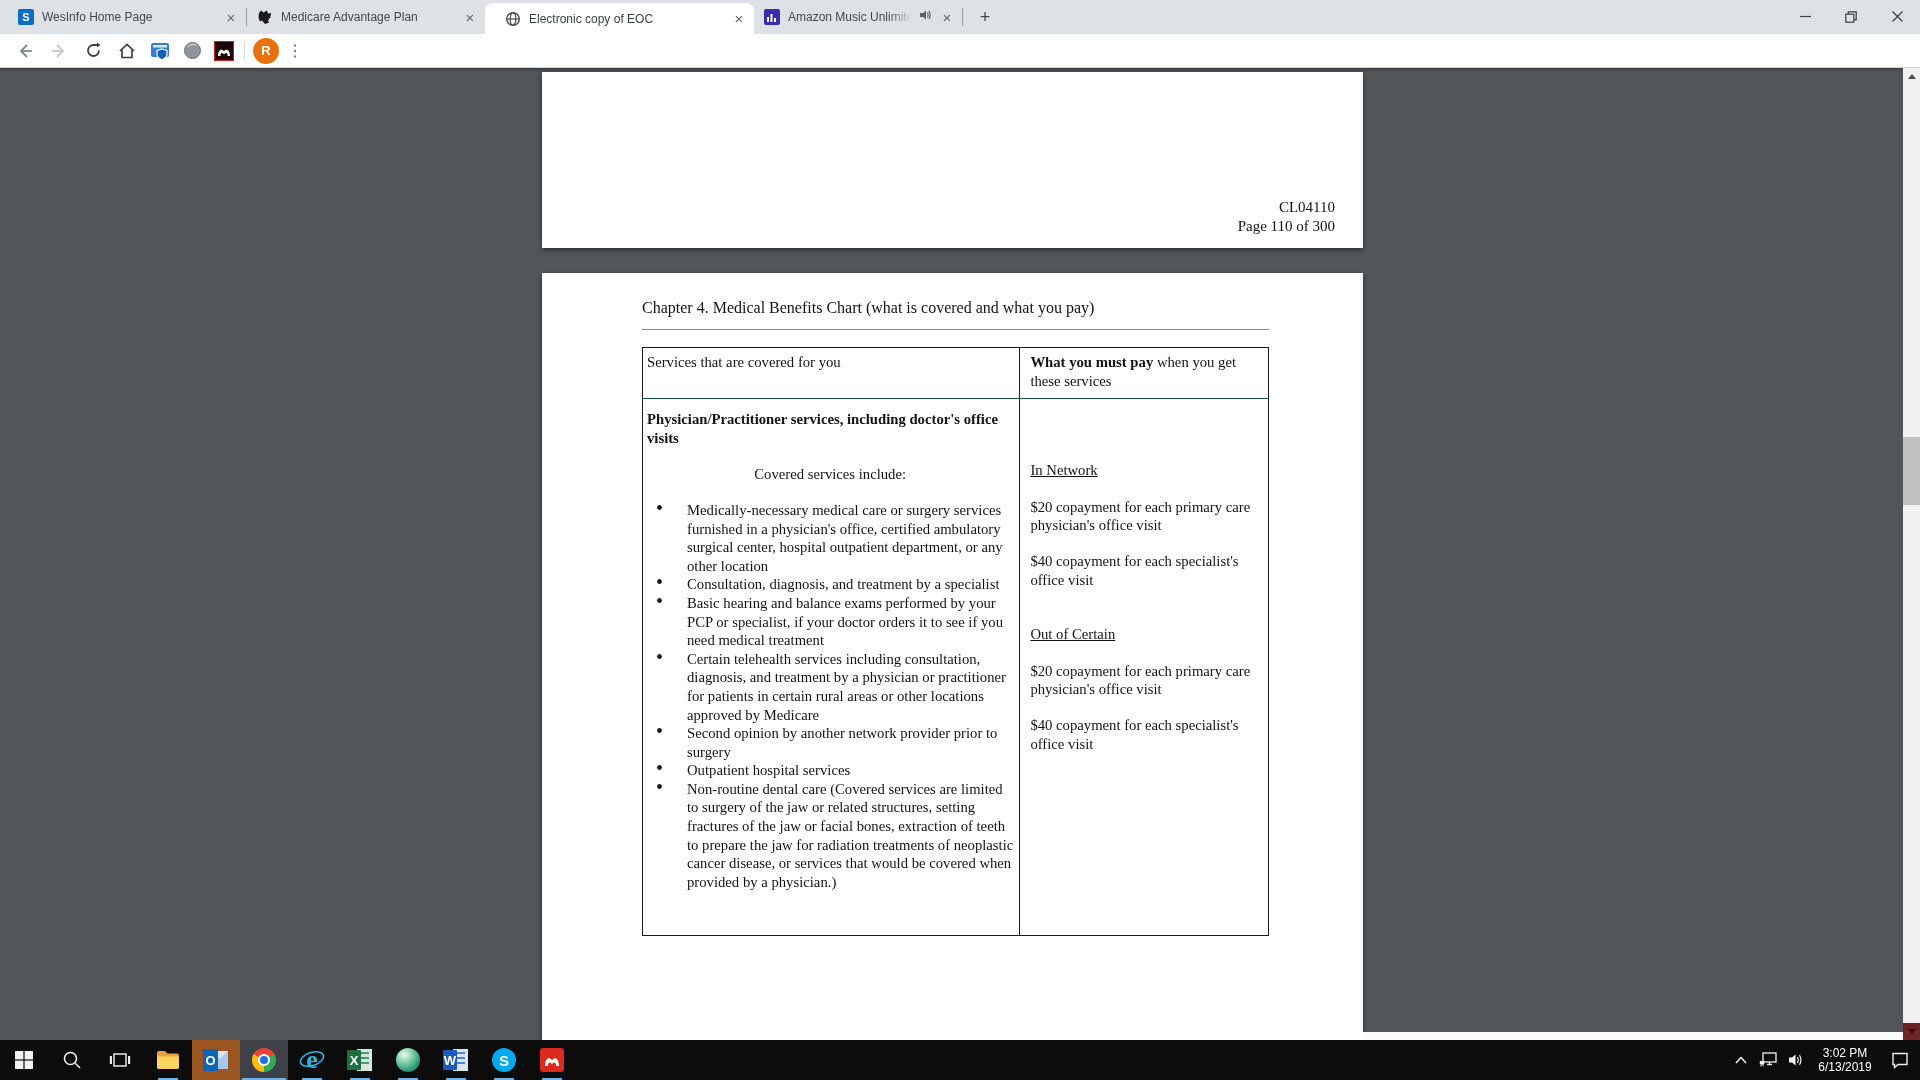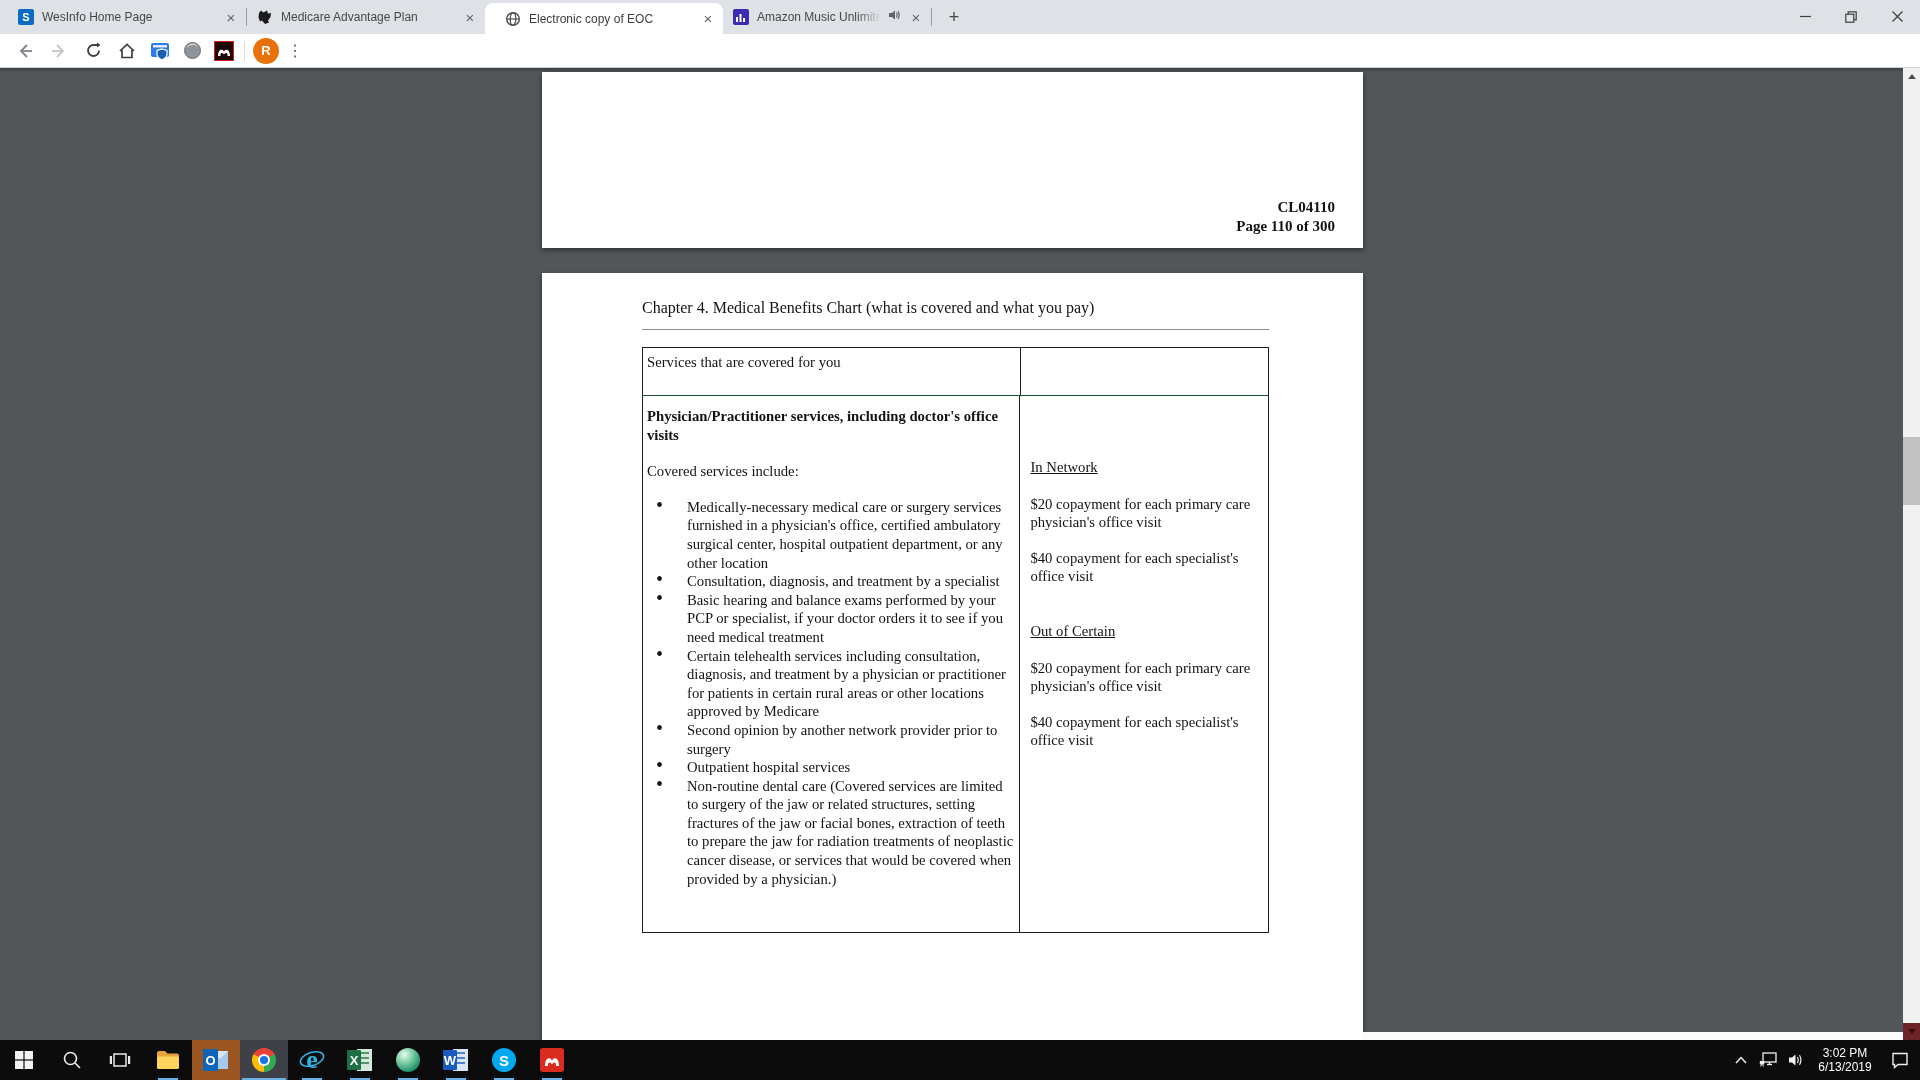--- a/index.html
+++ b/index.html
@@ -8,55 +8,55 @@
 
   
   .tabstrip { position:absolute; left:0; top:0; width:1920px; height:34px; background:#dee1e6; display:flex; align-items:flex-end; padding-left:8px; }
   .tab { height:34px; display:flex; align-items:center; padding:0 6px 0 10px; cursor:default; position:relative; }
   .tab .favicon { width:16px; height:16px; flex:none; margin-right:8px; }
   .tab-title { font-size:12px; color:#45474b; white-space:nowrap; overflow:hidden; flex:1; }
   .tab.active { background:#ffffff; border-radius:8px 8px 0 0; height:31px; }
   .tab.active .tab-title { color:#3c4043; }
   .tab-close { width:18px; height:18px; border-radius:50%; display:flex; align-items:center; justify-content:center; font-size:15px; color:#5f6368; margin-left:6px; flex:none; }
   .tab-sep { width:1px; height:18px; background:#9b9ea2; margin-bottom:8px; flex:none; }
-  .tab1 { width:238px; } .tab2 { width:238px; } .tab3 { width:238px;padding-left:20px; } .tab4 { width:208px; }
+  .tab1 { width:238px; } .tab2 { width:238px; } .tab3 { width:269px;padding-left:20px; } .tab4 { width:208px; }
   .fade-title { mask-image:linear-gradient(to right,#000 78%,transparent 97%); -webkit-mask-image:linear-gradient(to right,#000 78%,transparent 97%); }
   .newtab-btn { width:28px; height:28px; margin:0 0 3px 8px; display:flex; align-items:center; justify-content:center; font-size:18px; color:#45474b; border-radius:50%; }
   .win-controls { position:absolute; right:0; top:0; height:34px; display:flex; }
   .win-btn { width:46px; height:33px; display:flex; align-items:center; justify-content:center; }
 
   
   .toolbar { position:absolute; left:0; top:34px; width:1920px; height:34px; background:#ffffff; display:flex; align-items:center; padding:0 8px; border-bottom:1px solid #d0d3d7; }
   .nav-btn { width:28px; height:28px; display:flex; align-items:center; justify-content:center; margin:0 3px; border-radius:50%; flex:none; }
   .omnibox { flex:1; height:28px; background:#f1f3f4; border-radius:14px; margin:0 6px; display:flex; align-items:center; padding:0 10px 0 14px; min-width:0; }
   .omni-url { font-size:13px; color:#202124; margin-left:10px; white-space:nowrap; overflow:hidden; flex:1; }
   .ext-btn { width:28px; height:28px; display:flex; align-items:center; justify-content:center; margin:0 2px; flex:none; }
   .tb-sep { width:1px; height:20px; background:#dadce0; margin:0 4px; flex:none; }
   .avatar { width:26px; height:26px; border-radius:50%; background:#e8710a; color:#fff; font-size:13px; font-weight:bold; display:flex; align-items:center; justify-content:center; margin:0 4px; flex:none; }
   .menu-dots { font-size:16px; color:#5f6368; width:24px; text-align:center; flex:none; }
 
   
   .content { position:absolute; left:0; top:68px; width:1920px; height:972px; background:#525659; overflow:hidden; }
   .content::before { content:""; position:absolute; left:0; top:0; width:100%; height:4px; background:linear-gradient(rgba(0,0,0,.28),transparent); }
   .pdf-page { position:absolute; left:542px; width:821px; background:#ffffff; box-shadow:0 2px 5px rgba(0,0,0,.45); }
-  .page1 { top:4px; height:176px;font-weight:bold; }
+  .page1 { top:4px; height:176px; }
   .page2 { top:205px; height:826px; }
   .pdf-serif { font-family:"Liberation Serif","DejaVu Serif",serif; color:#131313; }
   .p1-footer { position:absolute; right:28px; top:126px; text-align:right; font-size:15px; line-height:19px; }
   .chapter-title { position:absolute; left:100px; top:26px; font-size:16px; }
   .chapter-rule { position:absolute; left:100px; top:56px; width:627px; height:1px; background:#8c8c8c; }
   .benefits-table { position:absolute; left:100px; top:74px; width:627px; min-height:585px; border:1px solid #1c1c1c; }
   .bt-header { display:flex; border-bottom:1px solid #14532d; min-height:48px; }
   .bt-body { display:flex; min-height:536px; }
   .bt-left { width:378px; border-right:1px solid #1c1c1c; padding:5px 6px 8px 4px; }
   .bt-right { width:248px; padding:5px 10px 8px 10px; }
   .bt { font-size:14.7px; line-height:18.6px; }
   .bt-hdr-right b { font-weight:bold; }
   .svc-heading { font-weight:bold; margin-top:6px; }
-  .covered-intro { margin-top:18px; }
+  .covered-intro { margin-top:18px;text-align:center; }
   .bullets { list-style:none; margin-top:17px; }
   .bullets li { position:relative; padding-left:40px; }
   .bullets li::before { content:"\2022"; position:absolute; left:9px; top:-2px; font-size:20px; }
   .net-label { text-decoration:underline; margin-top:57px; }
   .pay-item-a { margin-top:18px; }
   .pay-item-b { margin-top:17px; }
   .net-label2 { text-decoration:underline; margin-top:36px; }
   .bottom-strip { position:absolute; left:1363px; top:964px; width:540px; height:8px; background:#fbfbfb; }
 
   
@@ -229,20 +229,23 @@
     </div>
   </div>
 
   <div class="pdf-page page2">
     <div class="chapter-title pdf-serif">Chapter 4. Medical Benefits Chart (what is covered and what you pay)</div>
     <div class="chapter-rule"></div>
 
     <div class="benefits-table pdf-serif bt">
       <div class="bt-header">
         <div class="bt-left">Services that are covered for you</div>
+        <div class="bt-right bt-hdr-right">
+          <b>What you must pay</b><span> when you get these services</span>
+        </div>
       </div>
       <div class="bt-body">
         <div class="bt-left">
           <div class="svc-heading">Physician/Practitioner services, including doctor's office visits</div>
           <div class="covered-intro">Covered services include:</div>
           <ul class="bullets">
             <li>Medically-necessary medical care or surgery services furnished in a physician's office, certified ambulatory surgical center, hospital outpatient department, or any other location</li>
             <li>Consultation, diagnosis, and treatment by a specialist</li>
             <li>Basic hearing and balance exams performed by your PCP or specialist, if your doctor orders it to see if you need medical treatment</li>
             <li>Certain telehealth services including consultation, diagnosis, and treatment by a physician or practitioner for patients in certain rural areas or other locations approved by Medicare</li>

